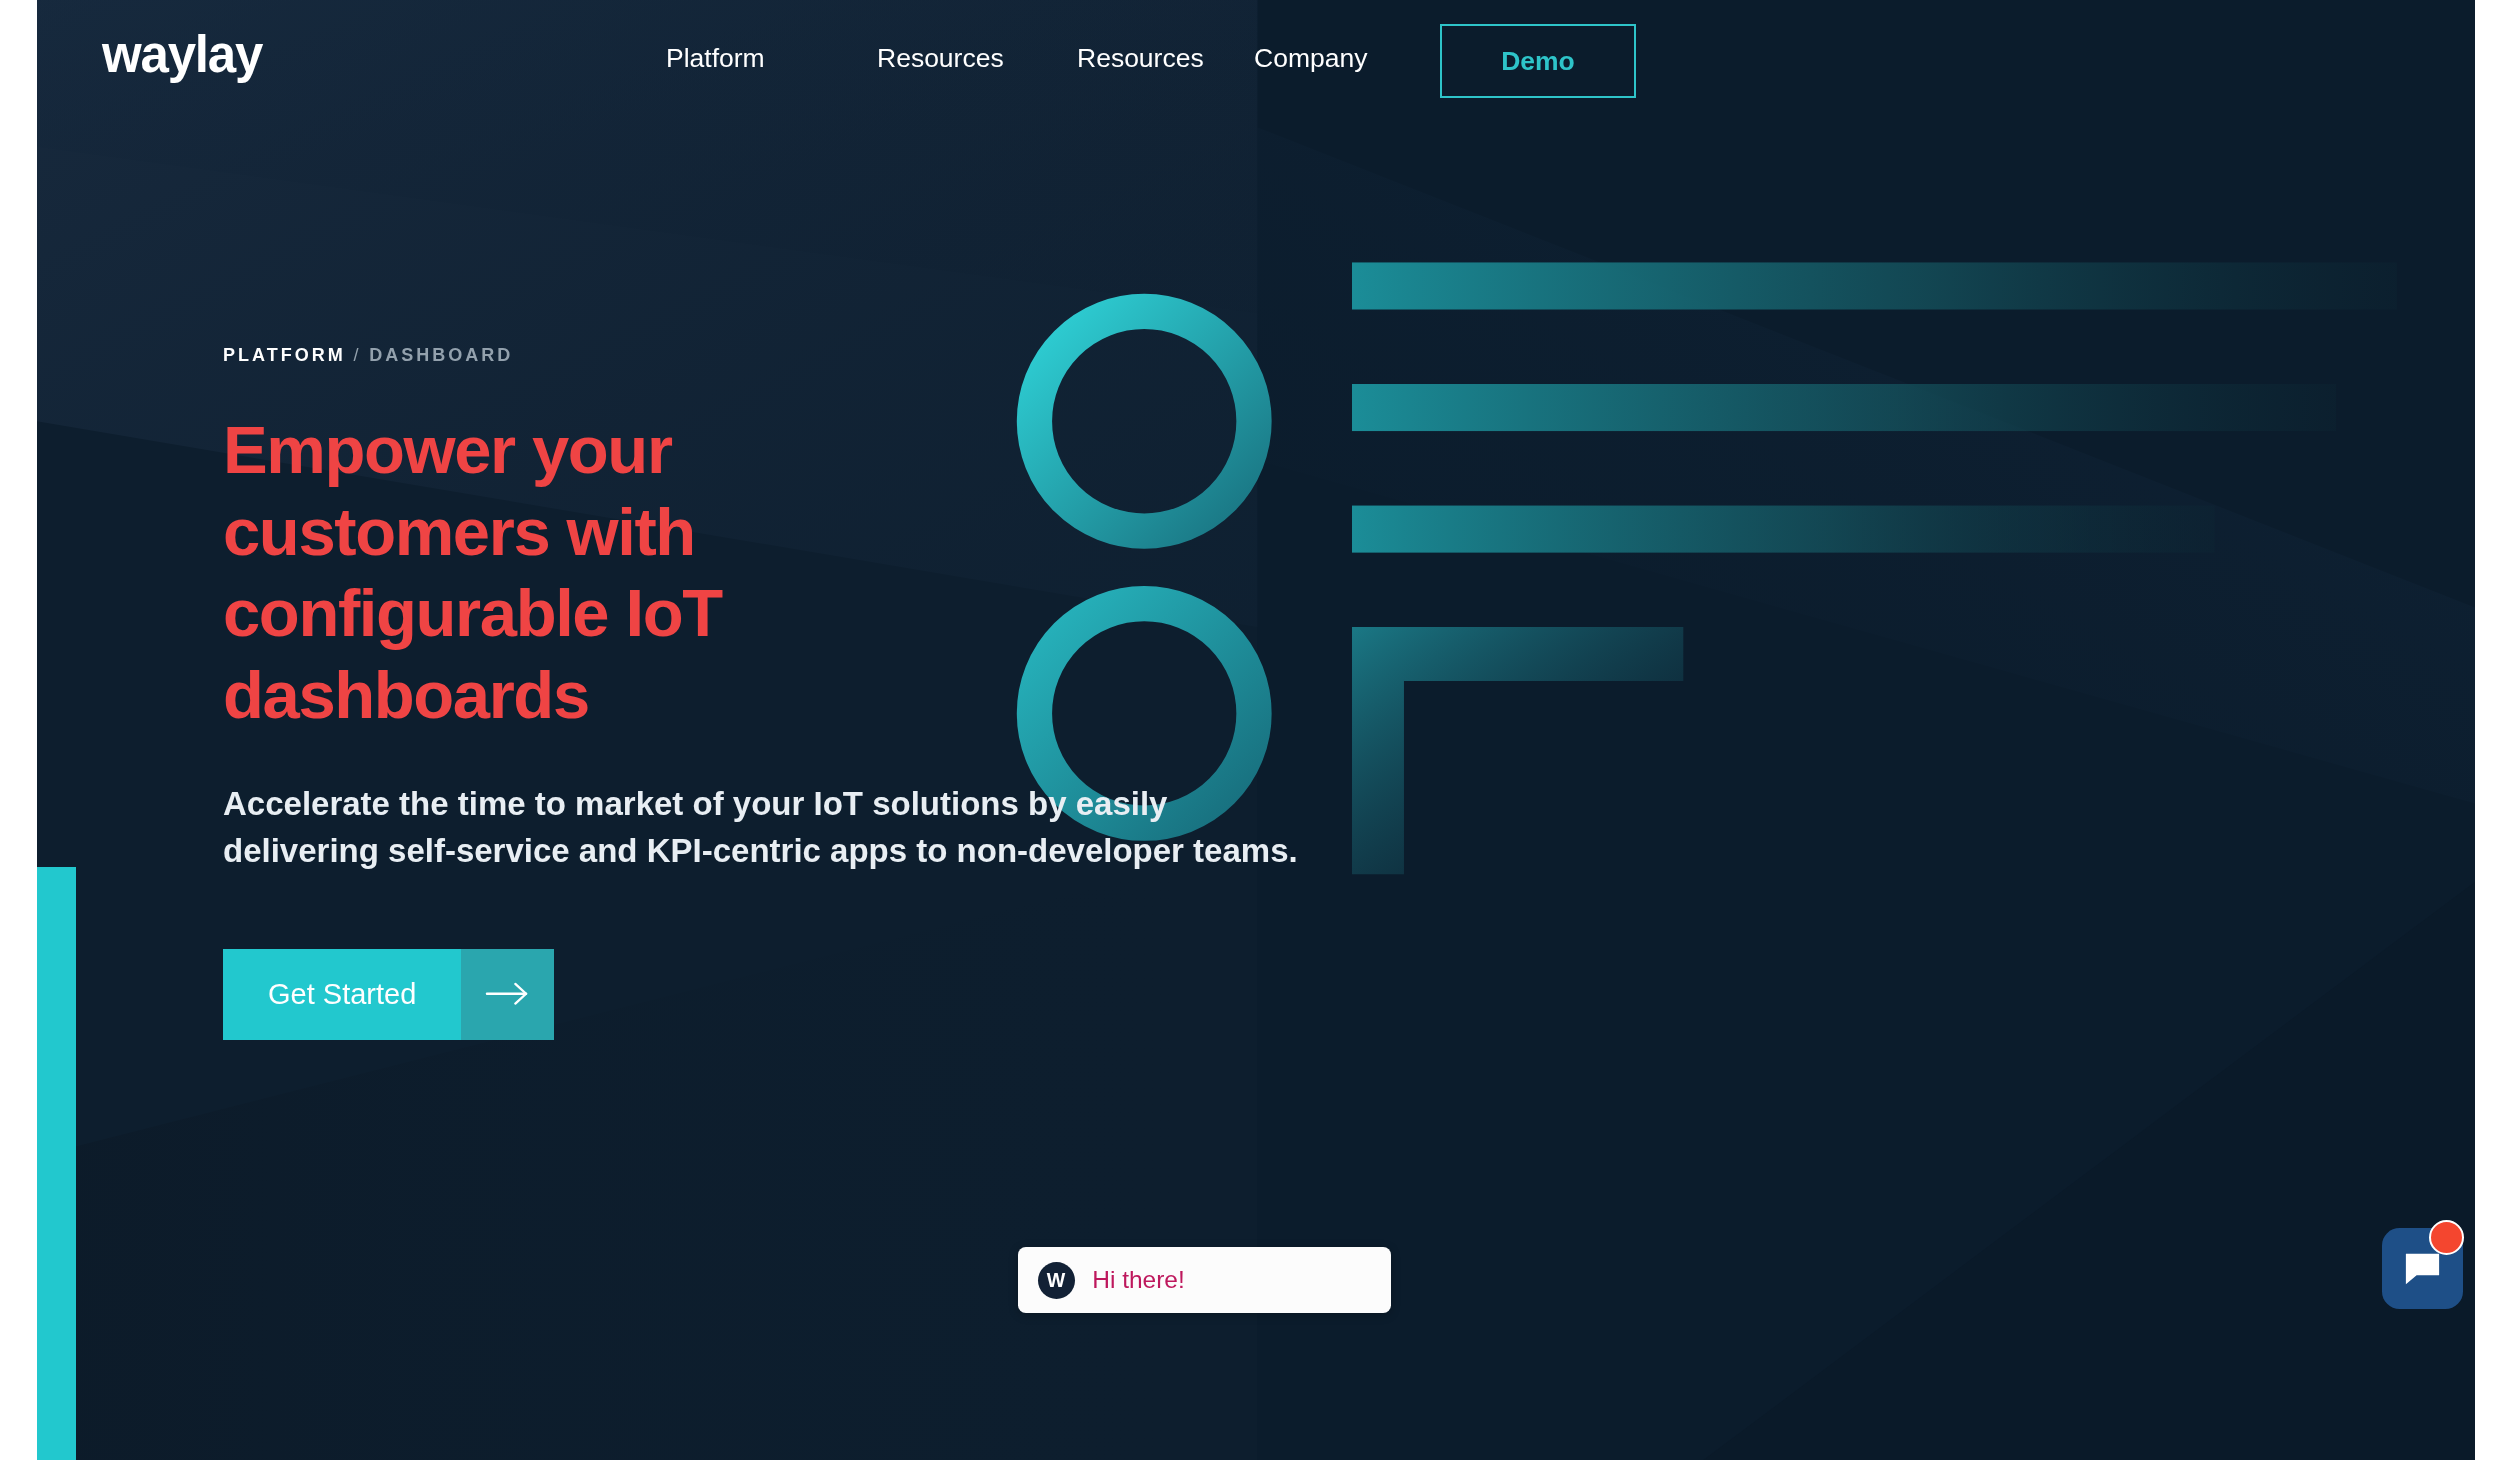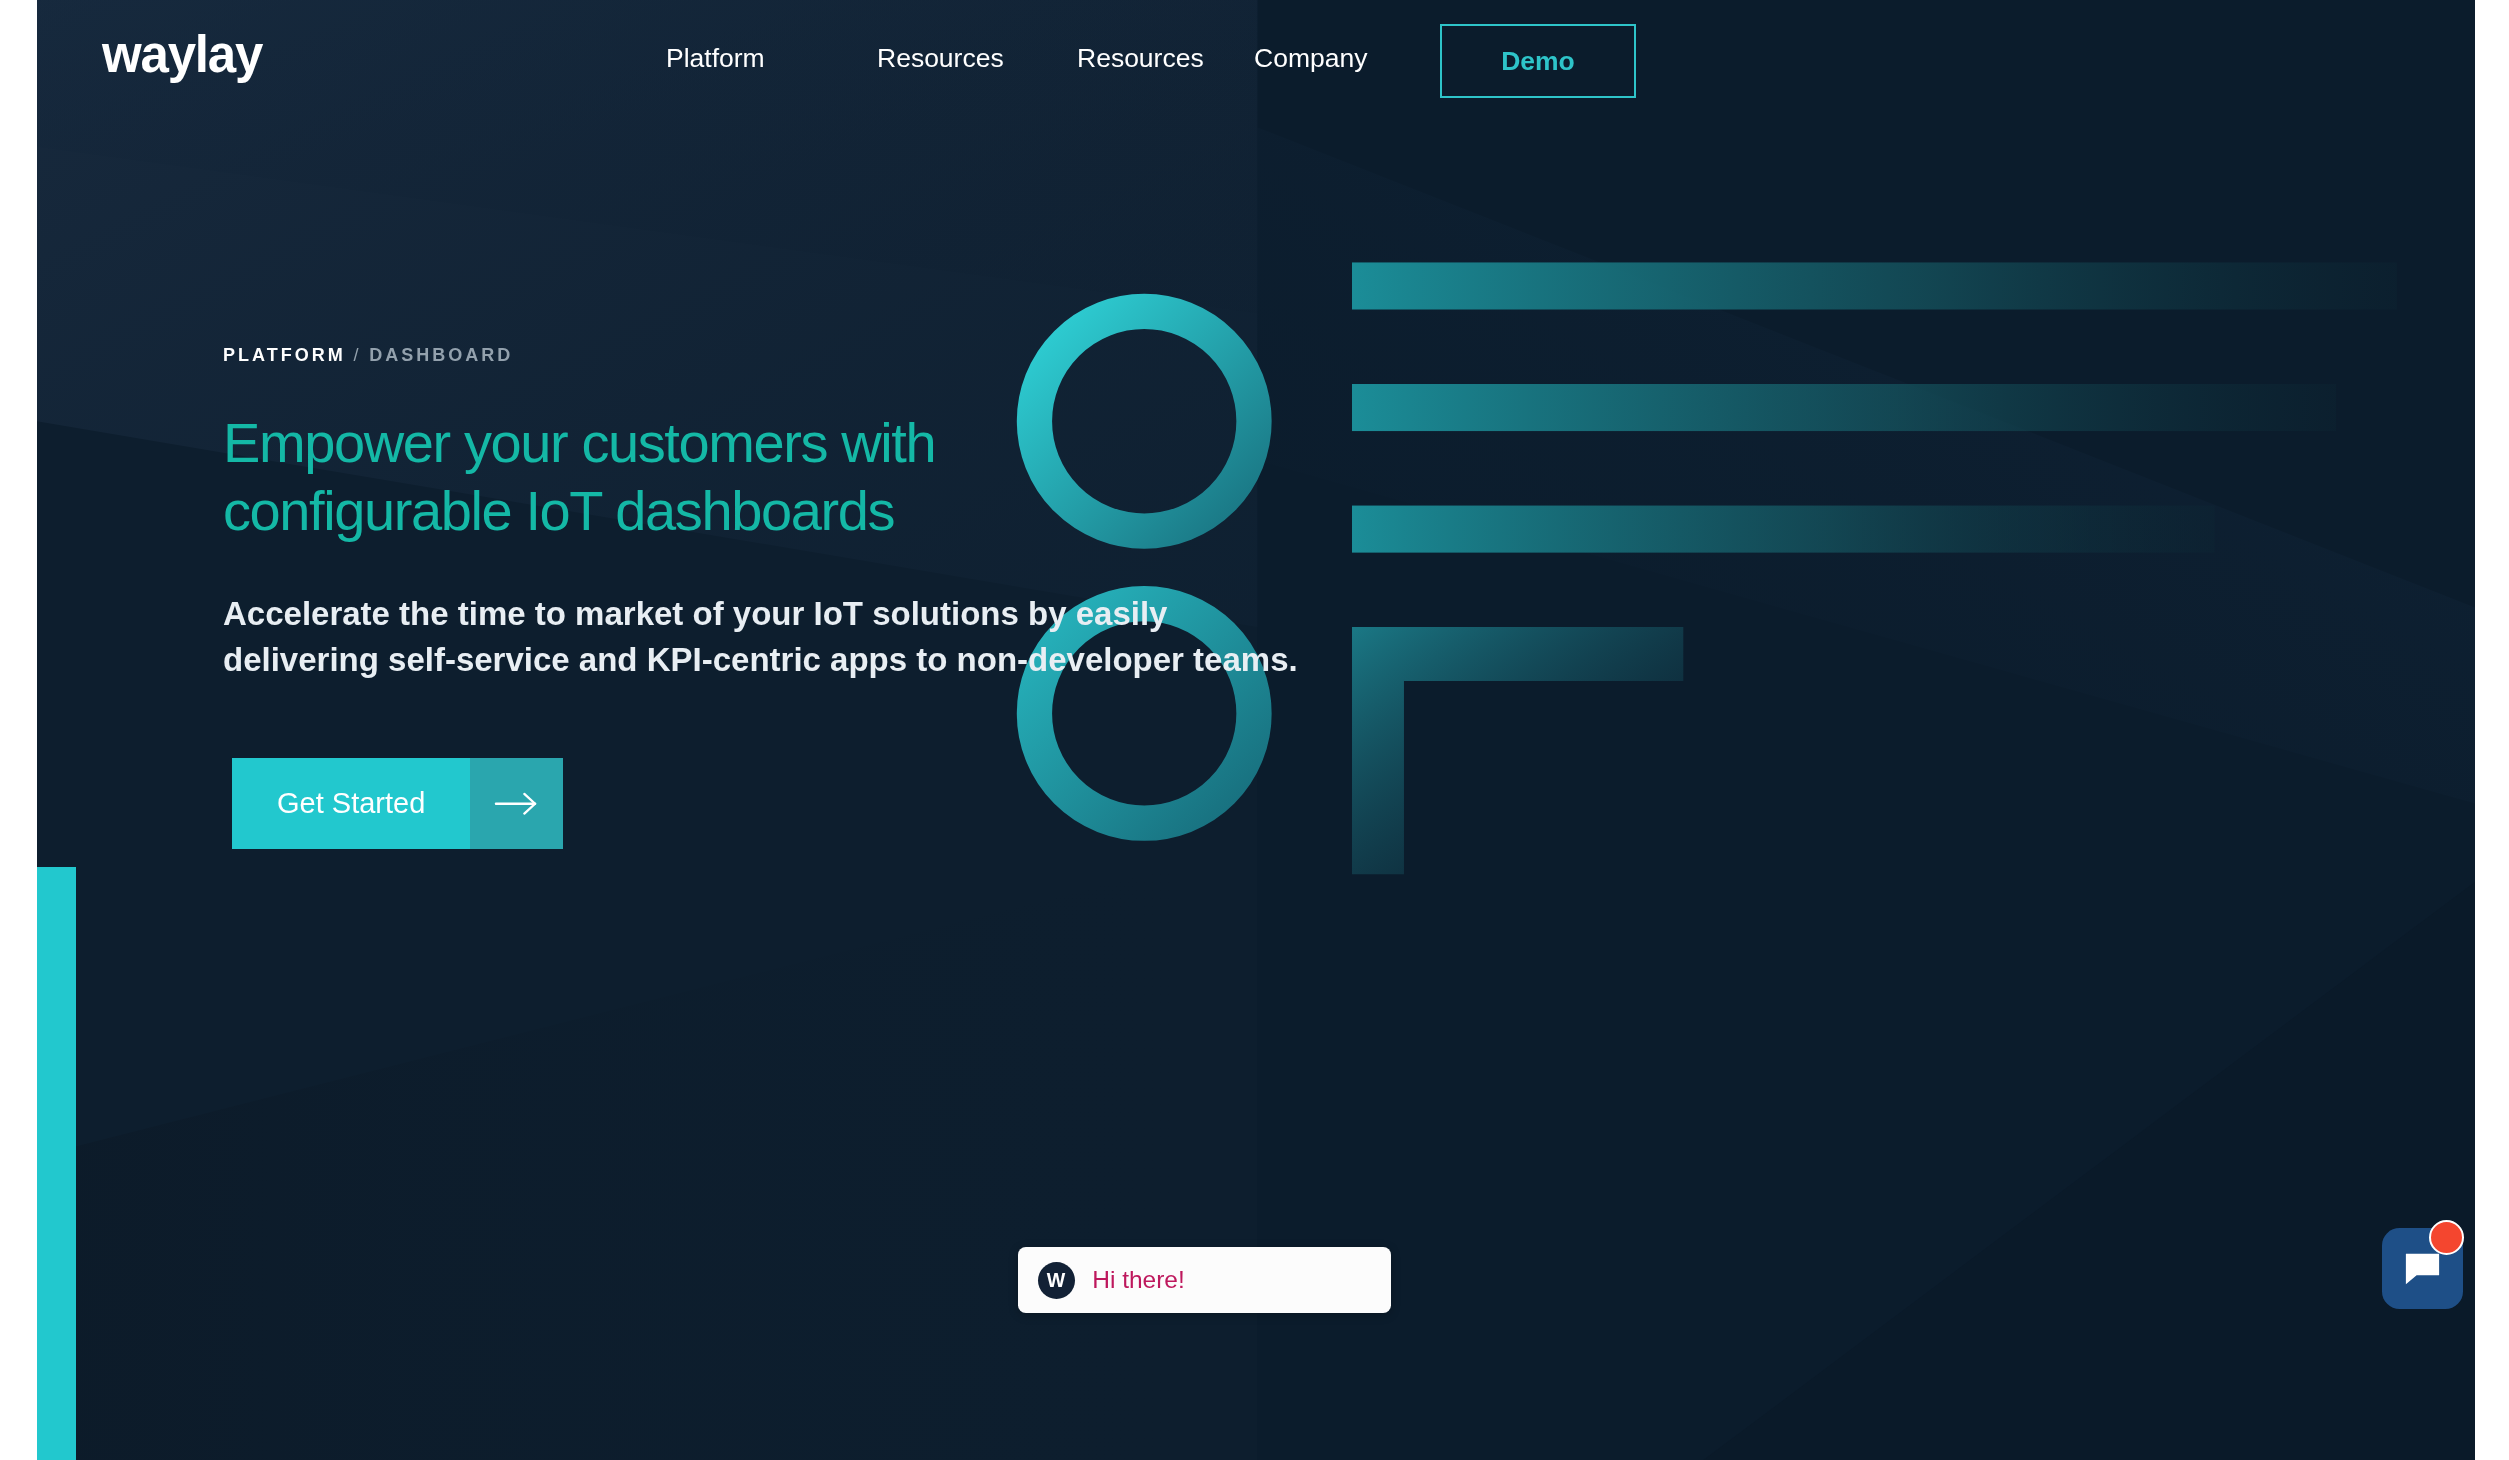--- a/index.html
+++ b/index.html
@@ -86,41 +86,41 @@
   }
   #breadcrumb {
     font-size:18px; letter-spacing:3px; font-weight:700;
     margin-bottom:43px; white-space:nowrap;
   }
   #breadcrumb .crumb-primary { color:#ffffff; }
   #breadcrumb .crumb-sep     { color:#93a1ad; font-weight:400; margin:0 7.8px; }
   #breadcrumb .crumb-second  { color:#93a1ad; }
 
   #headline {
-    font-size:56px; line-height:1.22;
-    font-weight:400; color:#14b8a6;
+    font-size:67px; line-height:1.22;
+    font-weight:700; color:#ef4444;
     letter-spacing:-1.4px;
     max-width:784px;
   }
   #subtitle {
     margin-top:45px;
     font-size:33px; line-height:1.42;
     color:#e8eef3; font-weight:700;
     max-width:1098px;
   }
   #cta {
     margin-top:74px;
     display:inline-flex; align-items:stretch;
     height:91px; cursor:pointer;
   }
   #cta-label {
     background:#22c8ce;
     display:flex; align-items:center;
     padding:0 45px;
-    font-size:29px; color:#ffffff; font-weight:400;margin-left:9px;
+    font-size:29px; color:#ffffff; font-weight:400;
   }
   #cta-arrow {
     background:#2aa6ae;
     width:93px;
     display:flex; align-items:center; justify-content:center;
   }
   #cta-arrow svg { width:45px; height:25.5px; }
 
   
   #hero-graphic {

